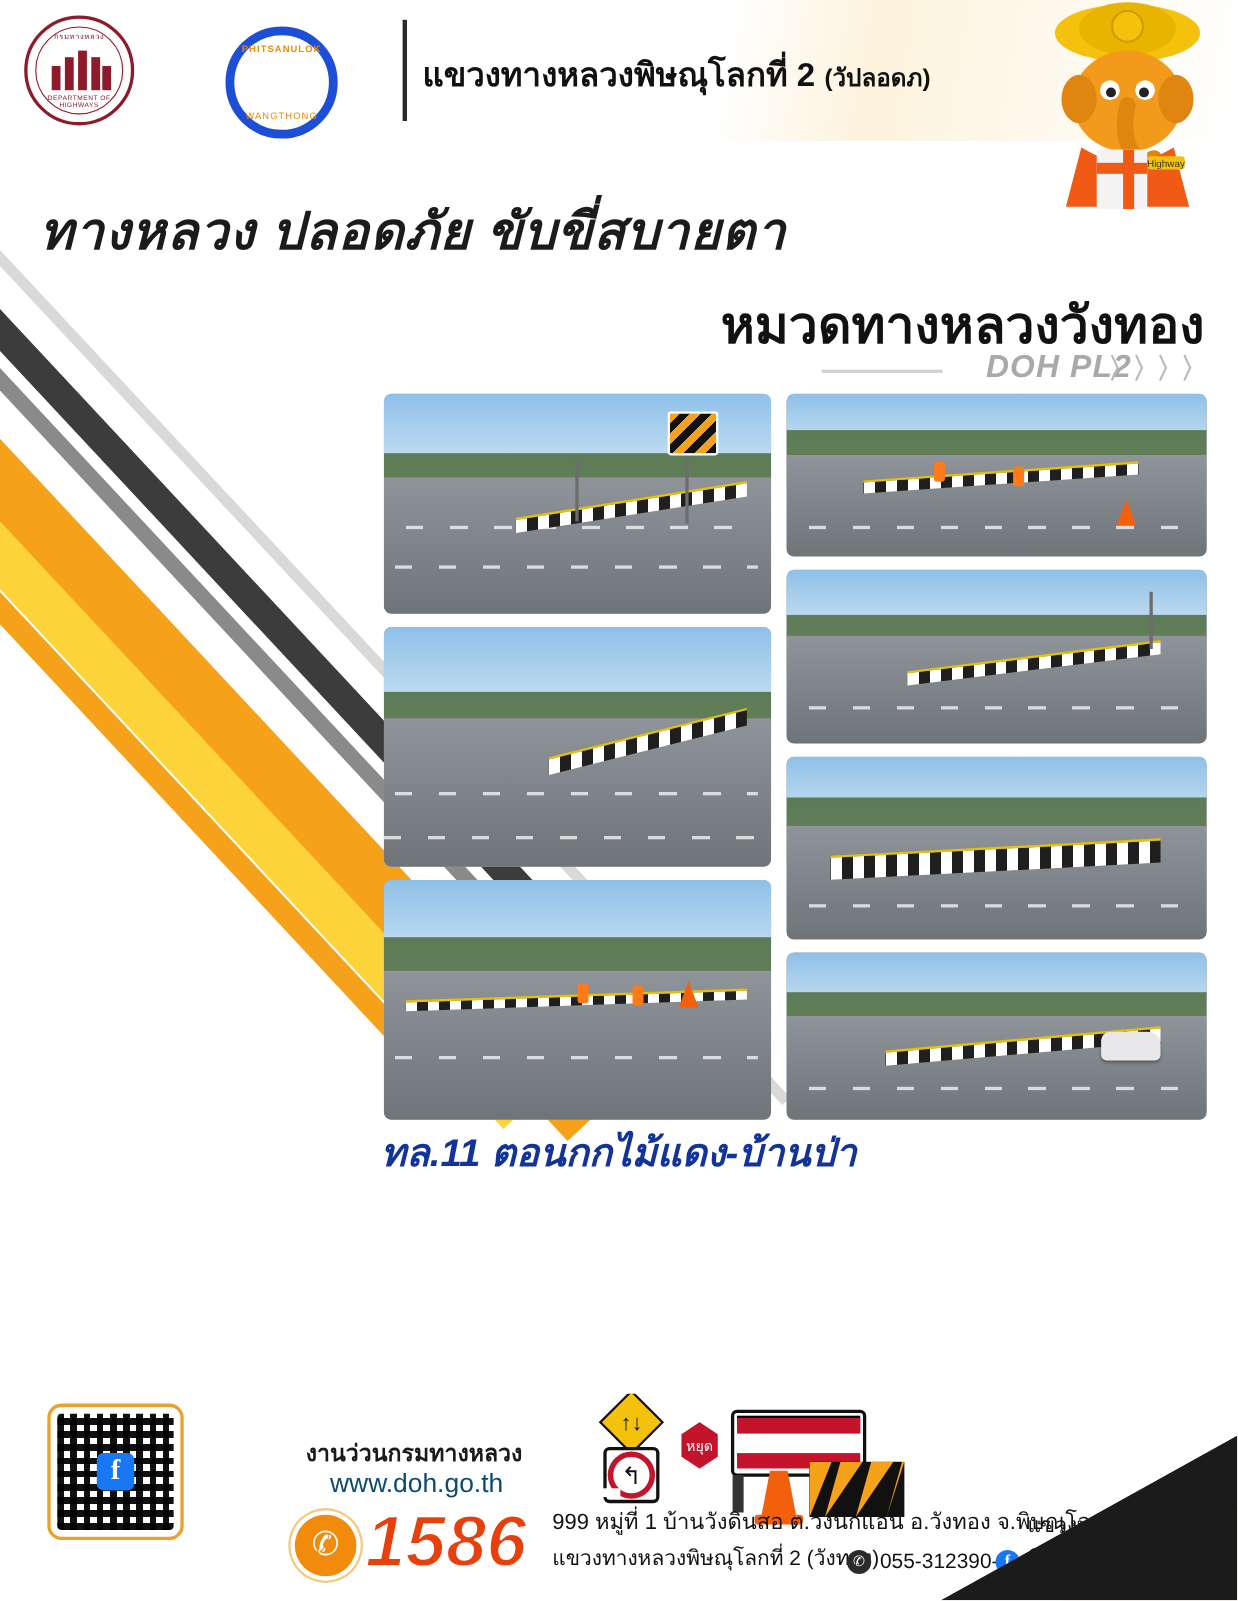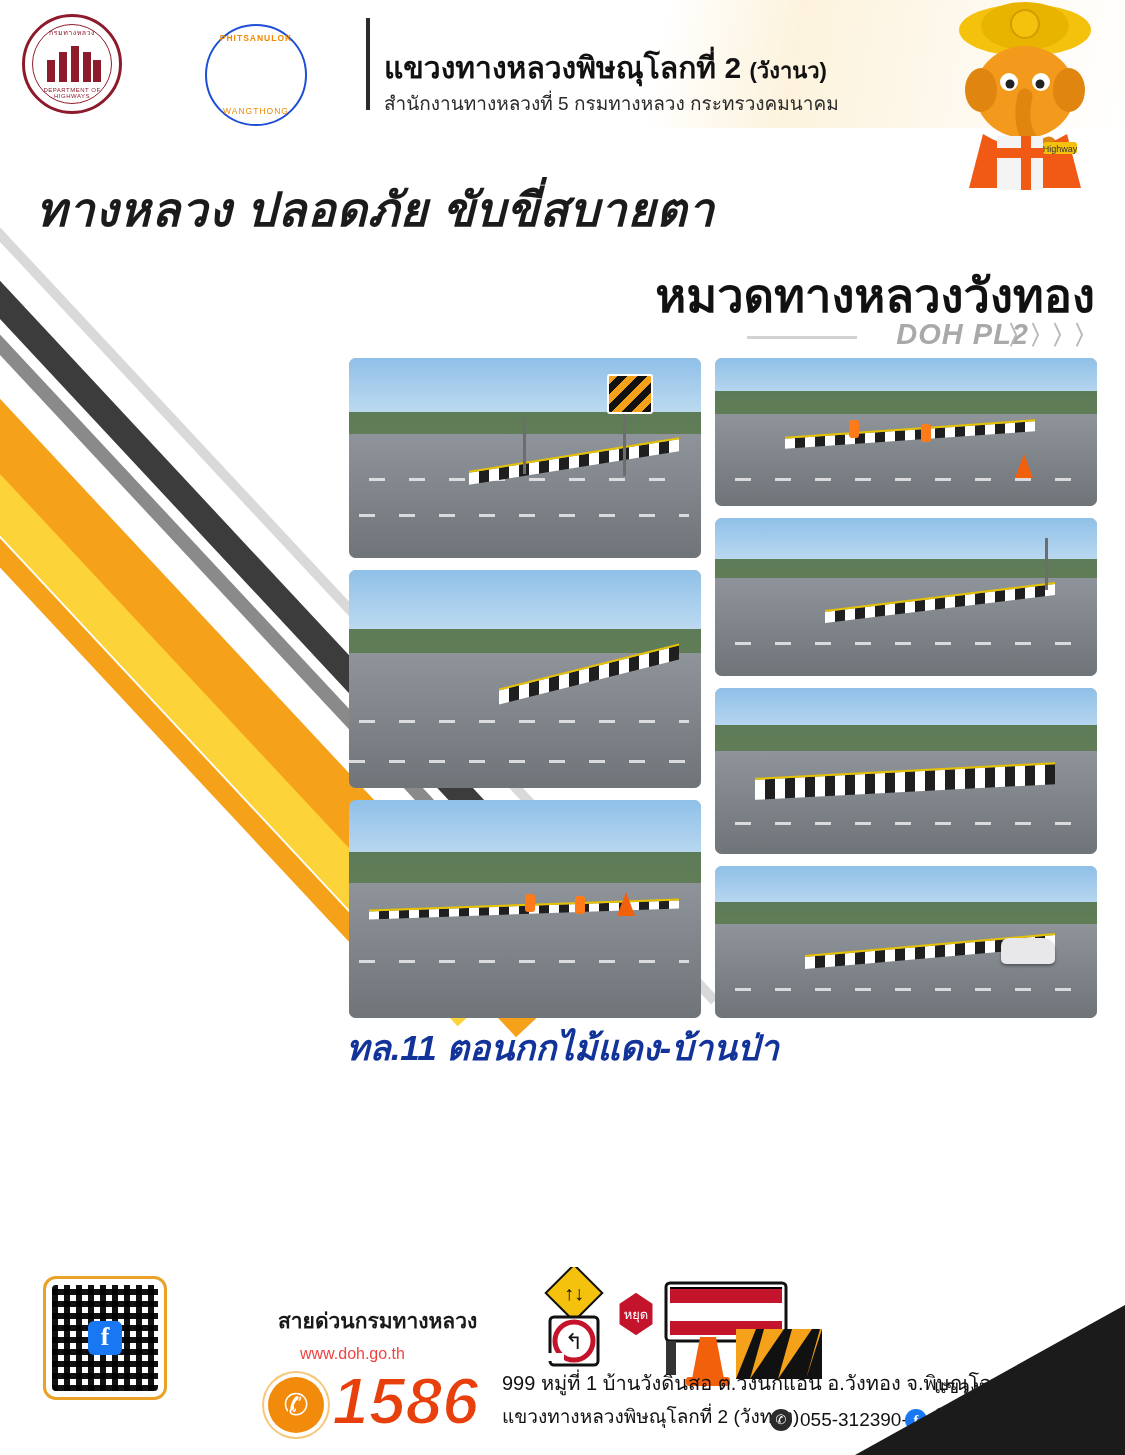--- a/index.html
+++ b/index.html
@@ -66,21 +66,21 @@
   .doh-logo {
     position: absolute; left: 140px; top: 26px;
     font-size: 62px; font-weight: bold; font-style: italic;
     color: #f08a00;
     -webkit-text-stroke: 2px #cf6a00;
     letter-spacing: -2px;
     z-index: 3;
   }
   .doh-logo-badge {
     position: absolute; left: 205px; top: 24px; width: 102px; height: 102px;
-    border-radius: 50%; border: 2px solid #1d4ed8;
+    border-radius: 50%; border: 8px solid #1d4ed8;
     z-index: 2;
   }
   .doh-logo-badge .t {
     position: absolute; left: 0; right: 0; top: 7px; text-align: center;
     font-size: 8.5px; font-weight: bold; color: #f08a00; letter-spacing: 1px;
   }
   .doh-logo-badge .b {
     position: absolute; left: 0; right: 0; bottom: 8px; text-align: center;
     font-size: 8.5px; font-weight: normal; color: #f08a00; letter-spacing: 1px;
   }
@@ -180,21 +180,21 @@
     width: 34px; height: 34px; background: #1877f2; color: #fff;
     border-radius: 6px; font-size: 26px; font-weight: bold;
     text-align: center; line-height: 32px; font-family: "Liberation Serif", serif;
   }
   .hotline-label {
     position: absolute; left: 278px; bottom: 118px;
     font-size: 21px; color: #1a1a1a; font-weight: bold;
   }
   .hotline-web {
     position: absolute; left: 300px; bottom: 92px;
-    font-size: 16px; color: #ef4444;
+    font-size: 24px; color: #0c4a6e;
   }
   .phone-circle {
     position: absolute; left: 268px; bottom: 22px; width: 56px; height: 56px;
     border-radius: 50%; background: #f28b0c; color: #fff;
     text-align: center; line-height: 56px; font-size: 30px;
     box-shadow: 0 0 0 4px #fff, 0 0 0 6px #f6c77a;
   }
   .hotline-number {
     position: absolute; left: 332px; bottom: 16px;
     font-size: 66px; font-weight: bold; font-style: italic; color: #e8400c;
@@ -272,23 +272,22 @@
   </div>
 
   <div class="doh-logo-badge">
     <div class="t">PHITSANULOK</div>
     <div class="b">WANGTHONG</div>
   </div>
 
   <div class="header-divider"></div>
   <div class="header-title">
     <span>แขวงทางหลวงพิษณุโลกที่ 2</span>
-    <span class="small">(วังานว)</span>
-  </div>
-  <div class="header-sub">สำนักงานทางหลวงที่ 5 กรมทางหลวง กระทรวงคมนาคม</div>
+    <span class="small">(วัปลอดภ)</span>
+  </div>
 
   <svg class="mascot" viewBox="0 0 190 200">
     <ellipse cx="100" cy="34" rx="66" ry="26" fill="#f4c20d"></ellipse>
     <rect x="44" y="30" width="112" height="12" rx="6" fill="#f4c20d"></rect>
     <ellipse cx="100" cy="30" rx="44" ry="24" fill="#e8b400"></ellipse>
     <circle cx="100" cy="28" r="14" fill="#f4c20d" stroke="#d29b00" stroke-width="2"></circle>
     <ellipse cx="100" cy="96" rx="50" ry="46" fill="#f39a1d"></ellipse>
     <ellipse cx="56" cy="94" rx="16" ry="22" fill="#e0850f"></ellipse>
     <ellipse cx="144" cy="94" rx="16" ry="22" fill="#e0850f"></ellipse>
     <circle cx="84" cy="86" r="9" fill="#fff"></circle>
@@ -389,21 +388,21 @@
 </div>
 
 <div class="footer">
   <div class="orangecorner"></div>
   <div class="blackcorner"></div>
 
   <div class="qr">
     <div class="fb">f</div>
   </div>
 
-  <div class="hotline-label">สายด่วนกรมทางหลวง</div>
+  <div class="hotline-label">งานว่วนกรมทางหลวง</div>
   <div class="hotline-web">www.doh.go.th</div>
   <div class="phone-circle">✆</div>
   <div class="hotline-number">1586</div>
 
   <svg class="signs" viewBox="0 0 300 130">
     <g>
       <rect x="14" y="6" width="40" height="40" transform="rotate(45 34 26)" fill="#f4c20d" stroke="#111" stroke-width="2"></rect>
       <text x="34" y="33" font-size="20" text-anchor="middle" fill="#111" font-family="Liberation Sans, sans-serif">↑↓</text>
       <rect x="10" y="50" width="48" height="48" rx="4" fill="#fff" stroke="#111" stroke-width="3"></rect>
       <circle cx="34" cy="74" r="19" fill="none" stroke="#c4142c" stroke-width="5"></circle>

